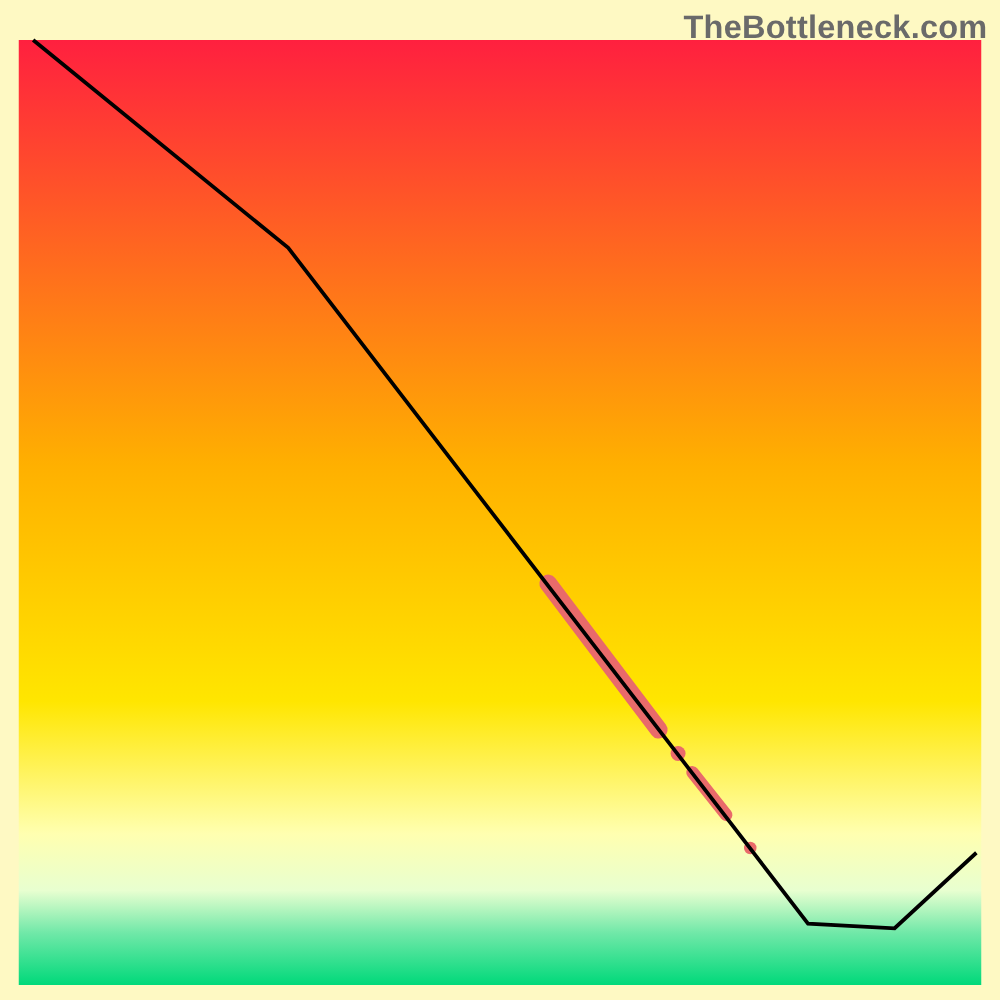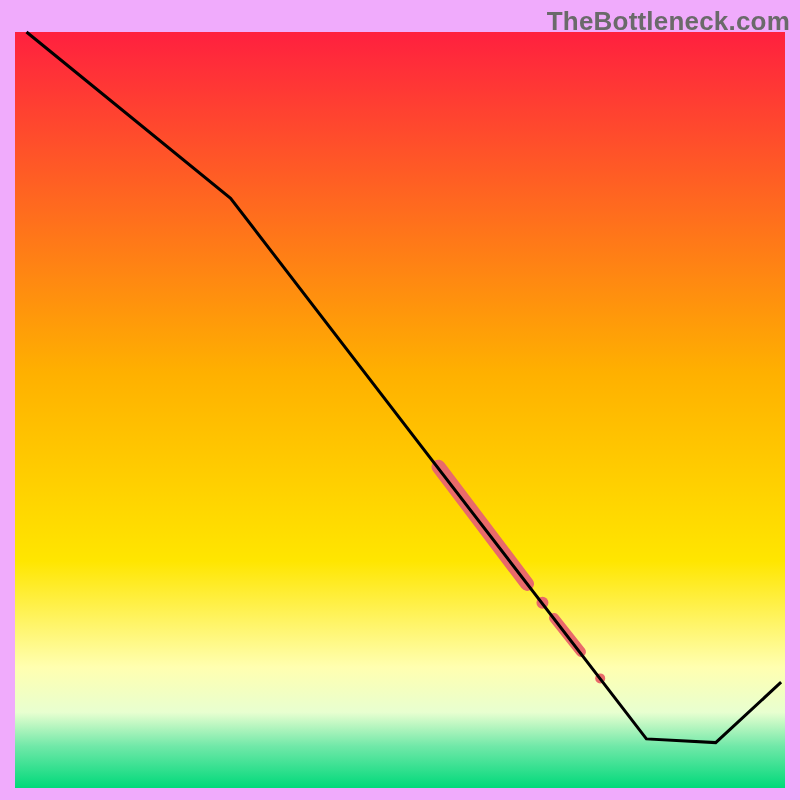--- a/index.html
+++ b/index.html
@@ -7,21 +7,21 @@
     padding: 0;
     width: 800px;
     height: 800px;
     overflow: hidden;
     font-family: Arial, Helvetica, sans-serif;
   }
   .chart-container {
     position: relative;
     width: 800px;
     height: 800px;
-    background: #f0abfc;
+    background: #fef9c3;
   }
   .watermark {
     position: absolute;
     top: 6px;
     right: 10px;
     font-size: 26px;
     font-weight: bold;
     color: #6a6a6a;
     letter-spacing: 0.2px;
     z-index: 10;

